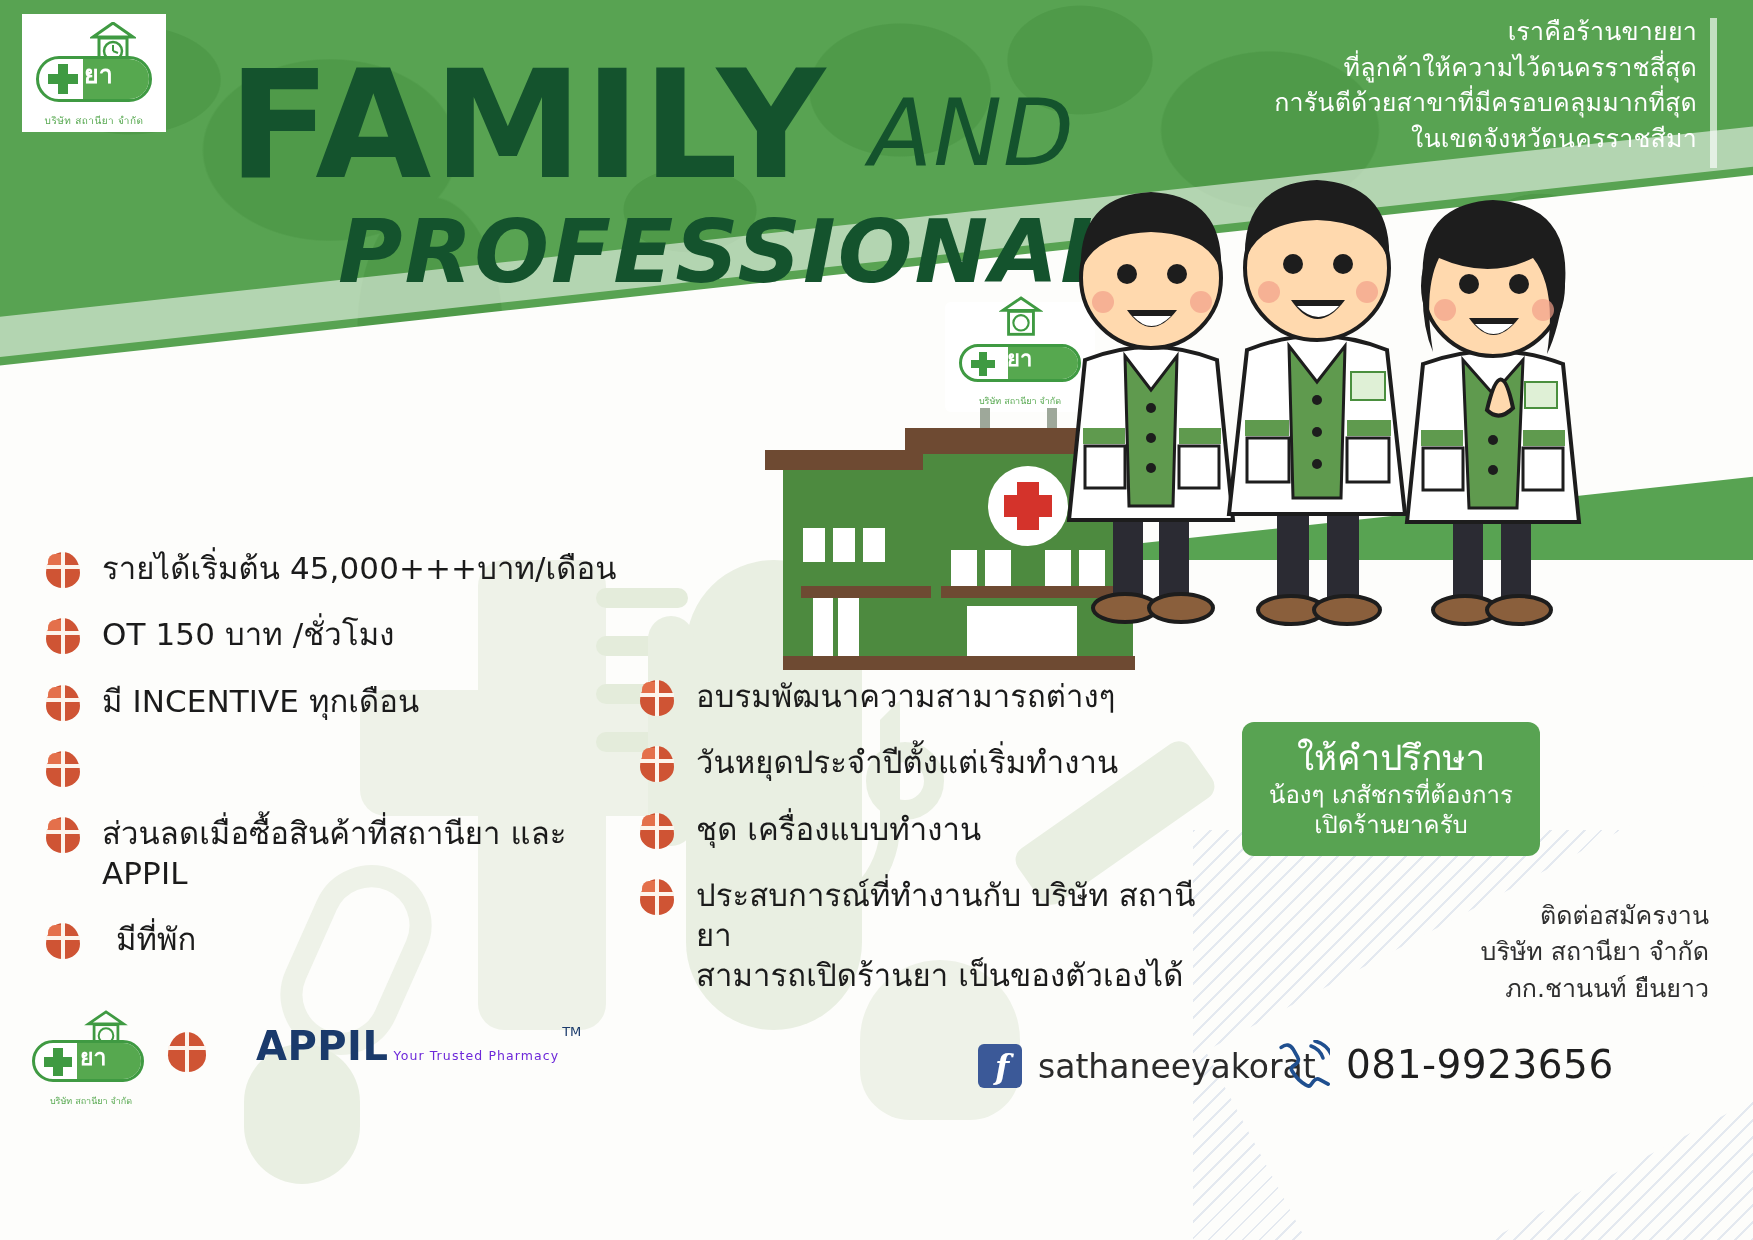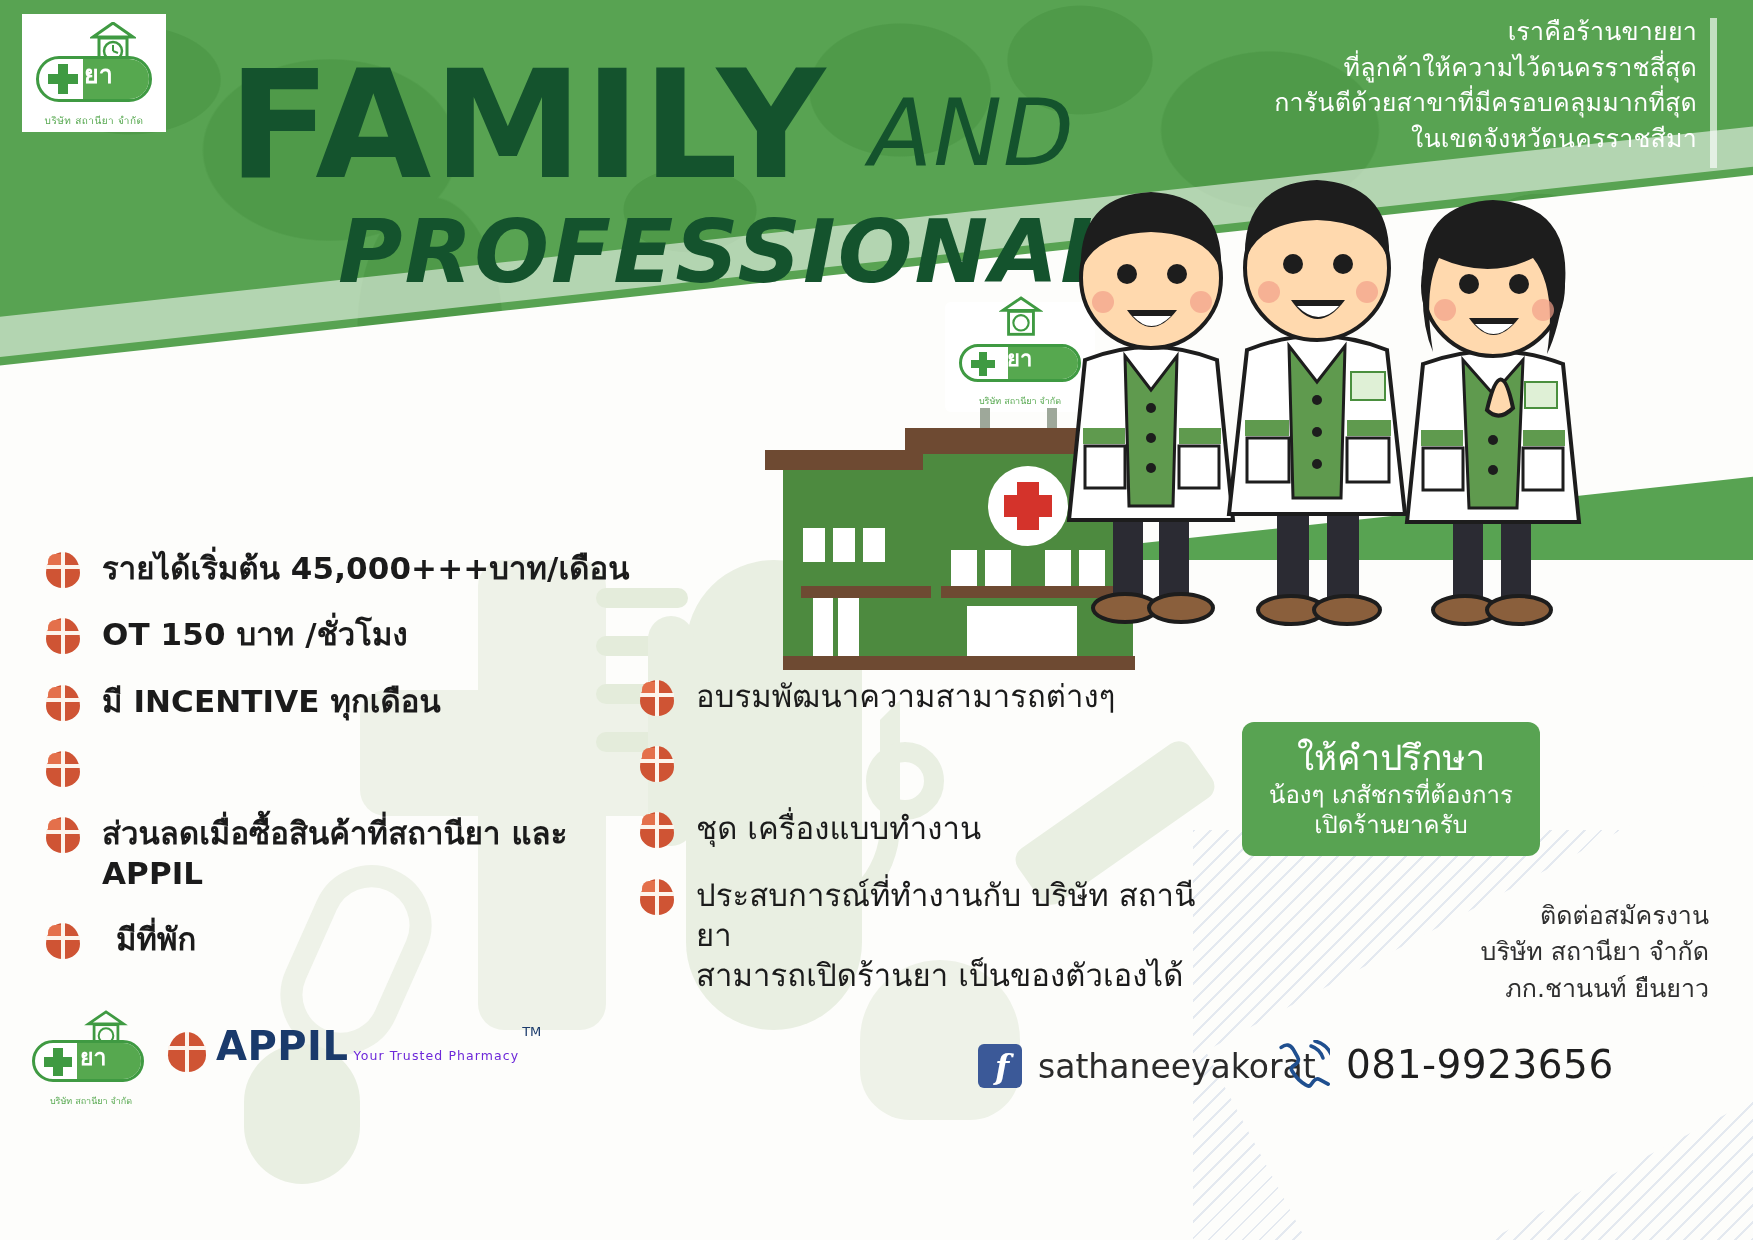--- a/index.html
+++ b/index.html
@@ -136,21 +136,21 @@
     position:absolute;right:0;top:830px;width:560px;height:410px;
     background:repeating-linear-gradient(-45deg,#e4e9f0 0 2px,transparent 2px 12px);
   }
   .hatch-mask{
     position:absolute;right:0;top:760px;width:620px;height:300px;background:#fdfdfb;
     transform:rotate(-28deg);transform-origin:right top;
   }
 
   
   .col{position:absolute;}
-  .col-left{left:46px;top:548px;width:600px;font-weight:bold;}
+  .col-left{left:46px;top:548px;width:600px;}
   .col-right{left:640px;top:676px;width:560px;}
   .bullet{display:flex;align-items:flex-start;margin-bottom:26px;}
   .b-icon{flex:0 0 auto;width:34px;height:36px;position:relative;margin-right:22px;margin-top:4px;}
   .b-icon .shape{
     position:absolute;inset:0;background:#cf5434;border-radius:50% 50% 48% 48%/58% 58% 42% 42%;
   }
   .b-icon .v{position:absolute;left:15px;top:0;width:4px;height:36px;background:#fdf4ec;}
   .b-icon .h{position:absolute;left:0;top:13px;width:34px;height:4px;background:#fdf4ec;}
   .b-icon .sh{position:absolute;left:2px;top:2px;width:14px;height:15px;background:#e4704b;border-radius:50% 0 0 0;}
   .b-text{
@@ -179,21 +179,21 @@
   .fl-cap{position:absolute;left:6px;top:30px;width:112px;height:42px;border:3px solid #3f9a42;border-radius:21px;background:#fff;box-sizing:border-box;overflow:hidden;}
   .fl-cap .fill{position:absolute;right:0;top:0;width:64px;height:100%;background:#56a84f;}
   .fl-tower{position:absolute;left:58px;top:0;width:44px;height:44px;}
   .fl-cross{position:absolute;left:18px;top:38px;width:28px;height:28px;}
   .fl-cross:before,.fl-cross:after{content:"";position:absolute;background:#3f9a42;}
   .fl-cross:before{left:9px;top:0;width:10px;height:28px;}
   .fl-cross:after{left:0;top:9px;width:28px;height:10px;}
   .fl-thai{position:absolute;left:54px;top:36px;font-size:23px;color:#fff;font-weight:bold;line-height:1;}
   .fl-sub{position:absolute;left:0;right:0;bottom:2px;text-align:center;font-size:9px;color:#56a84f;}
 
-  .appil{position:absolute;left:168px;top:1026px;display:flex;align-items:flex-start;}
+  .appil{position:absolute;left:168px;top:1026px;display:flex;align-items:flex-start;gap:40px;}
   .appil-mark{position:relative;width:38px;height:40px;margin-right:10px;margin-top:6px;}
   .appil-mark .shape{position:absolute;inset:0;background:#cf5434;border-radius:50% 50% 48% 48%/58% 58% 42% 42%;}
   .appil-mark .v{position:absolute;left:17px;top:0;width:4px;height:40px;background:#fdf4ec;}
   .appil-mark .h{position:absolute;left:0;top:14px;width:38px;height:4px;background:#fdf4ec;}
   .appil-text{position:relative;}
   .appil-name{font-size:40px;font-weight:bold;color:#1a3a6b;letter-spacing:.5px;line-height:1;}
   .appil-tm{position:absolute;right:-22px;top:-2px;font-size:13px;color:#1a3a6b;}
   .appil-tag{font-size:12.5px;color:#6d28d9;letter-spacing:1.1px;margin-top:6px;}
 
   .social{position:absolute;left:978px;top:1044px;display:flex;align-items:center;}
@@ -475,20 +475,23 @@
           <span class="ln">อบรมพัฒนาความสามารถต่างๆ</span>
         </span>
     </div>
     <div class="bullet">
       <span class="b-icon">
           <i class="shape"></i>
           <i class="sh"></i>
           <i class="v"></i>
           <i class="h"></i>
         </span>
+      <span class="b-text">
+          <span class="ln">วันหยุดประจำปีตั้งแต่เริ่มทำงาน</span>
+        </span>
     </div>
     <div class="bullet">
       <span class="b-icon">
           <i class="shape"></i>
           <i class="sh"></i>
           <i class="v"></i>
           <i class="h"></i>
         </span>
       <span class="b-text">
           <span class="ln">ชุด เครื่องแบบทำงาน</span>

